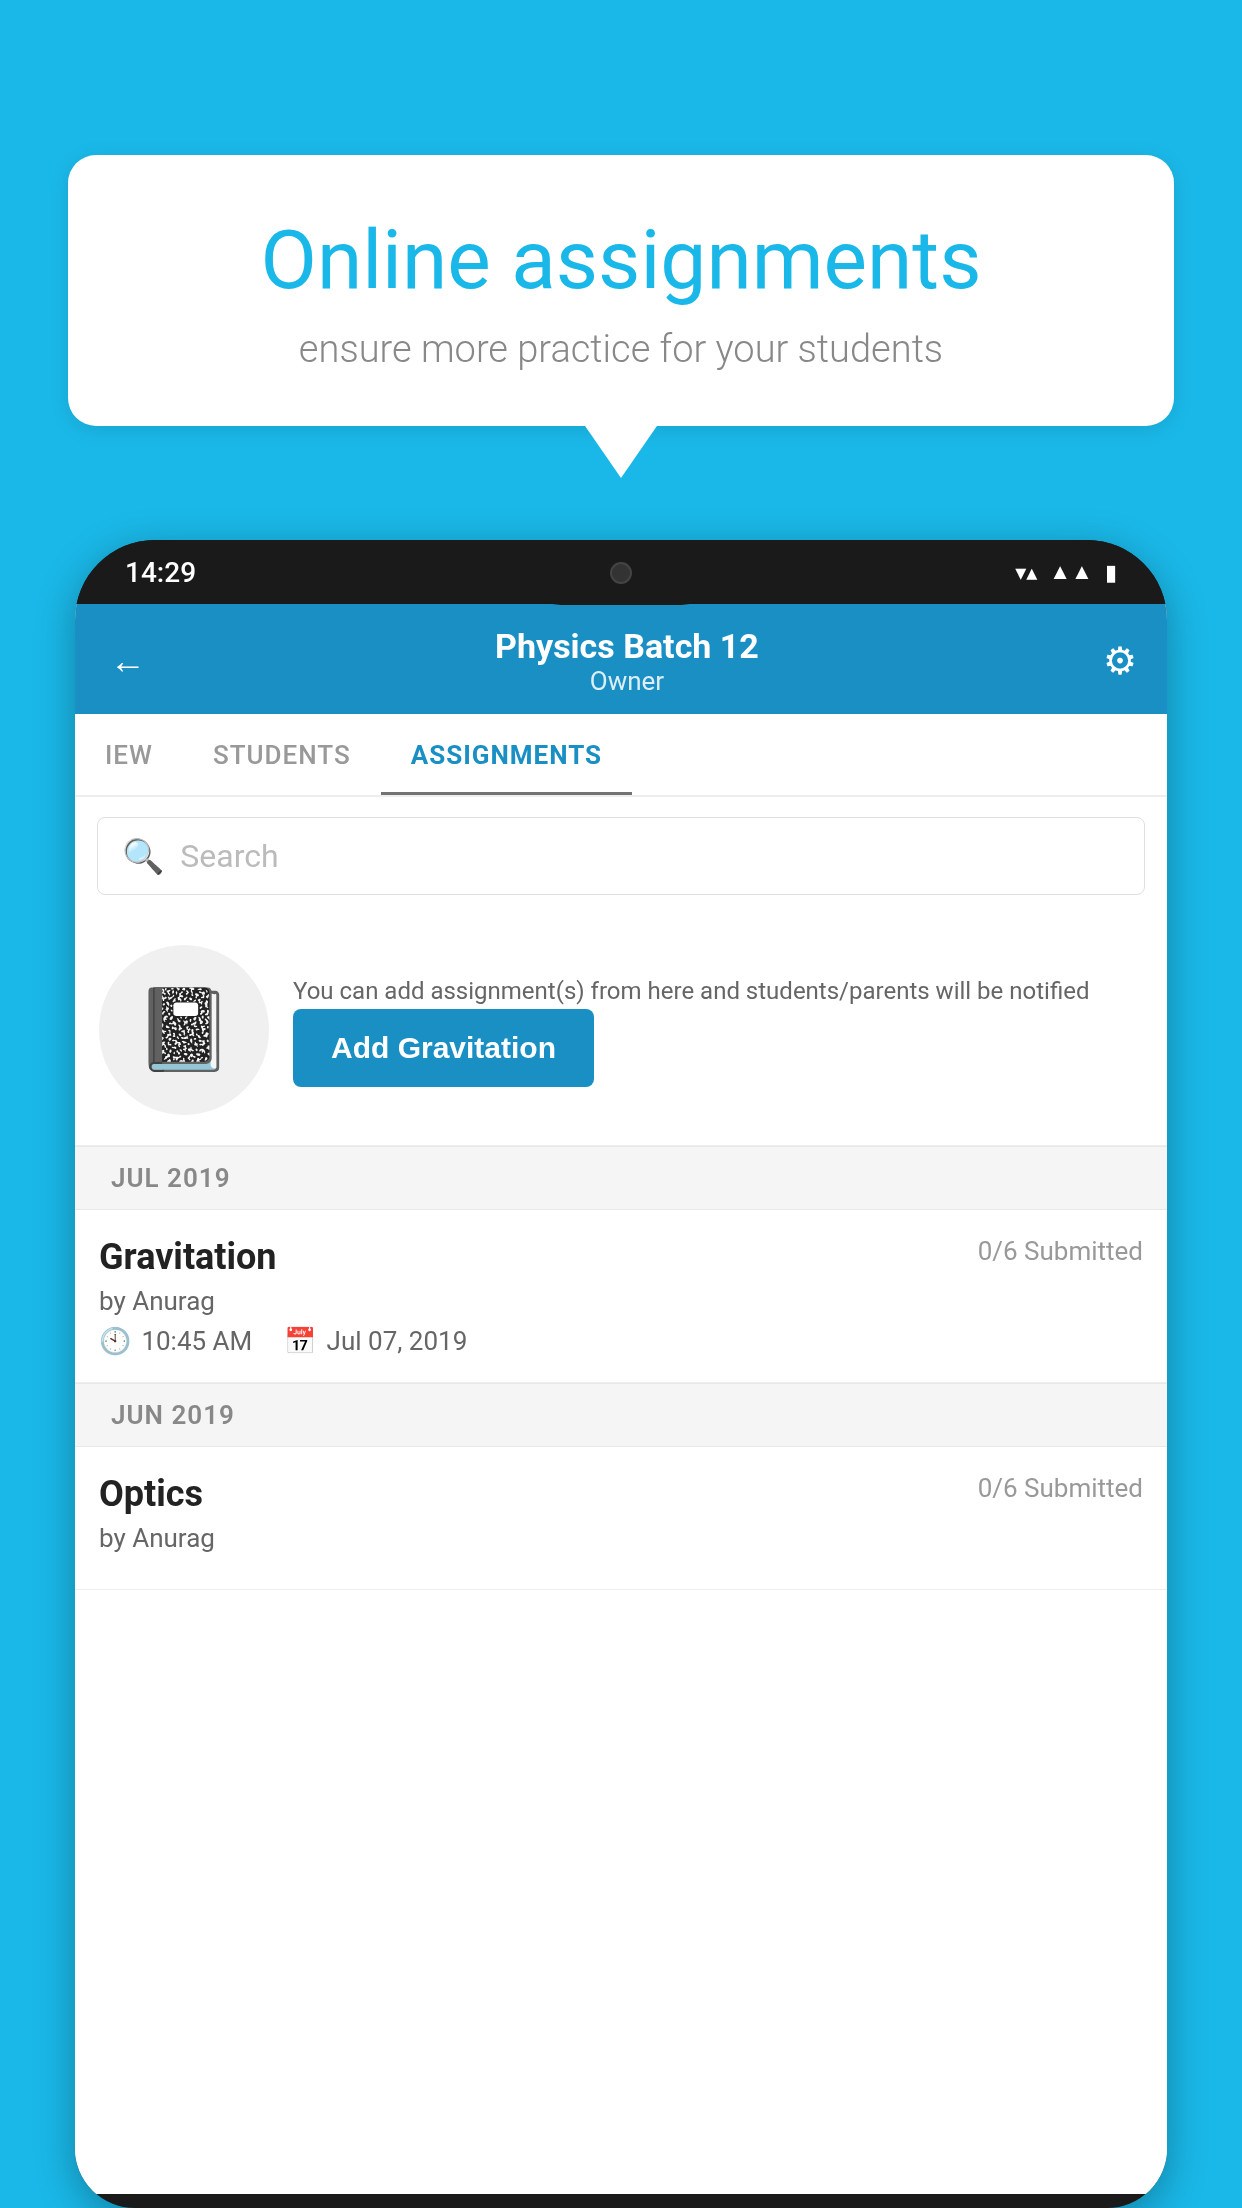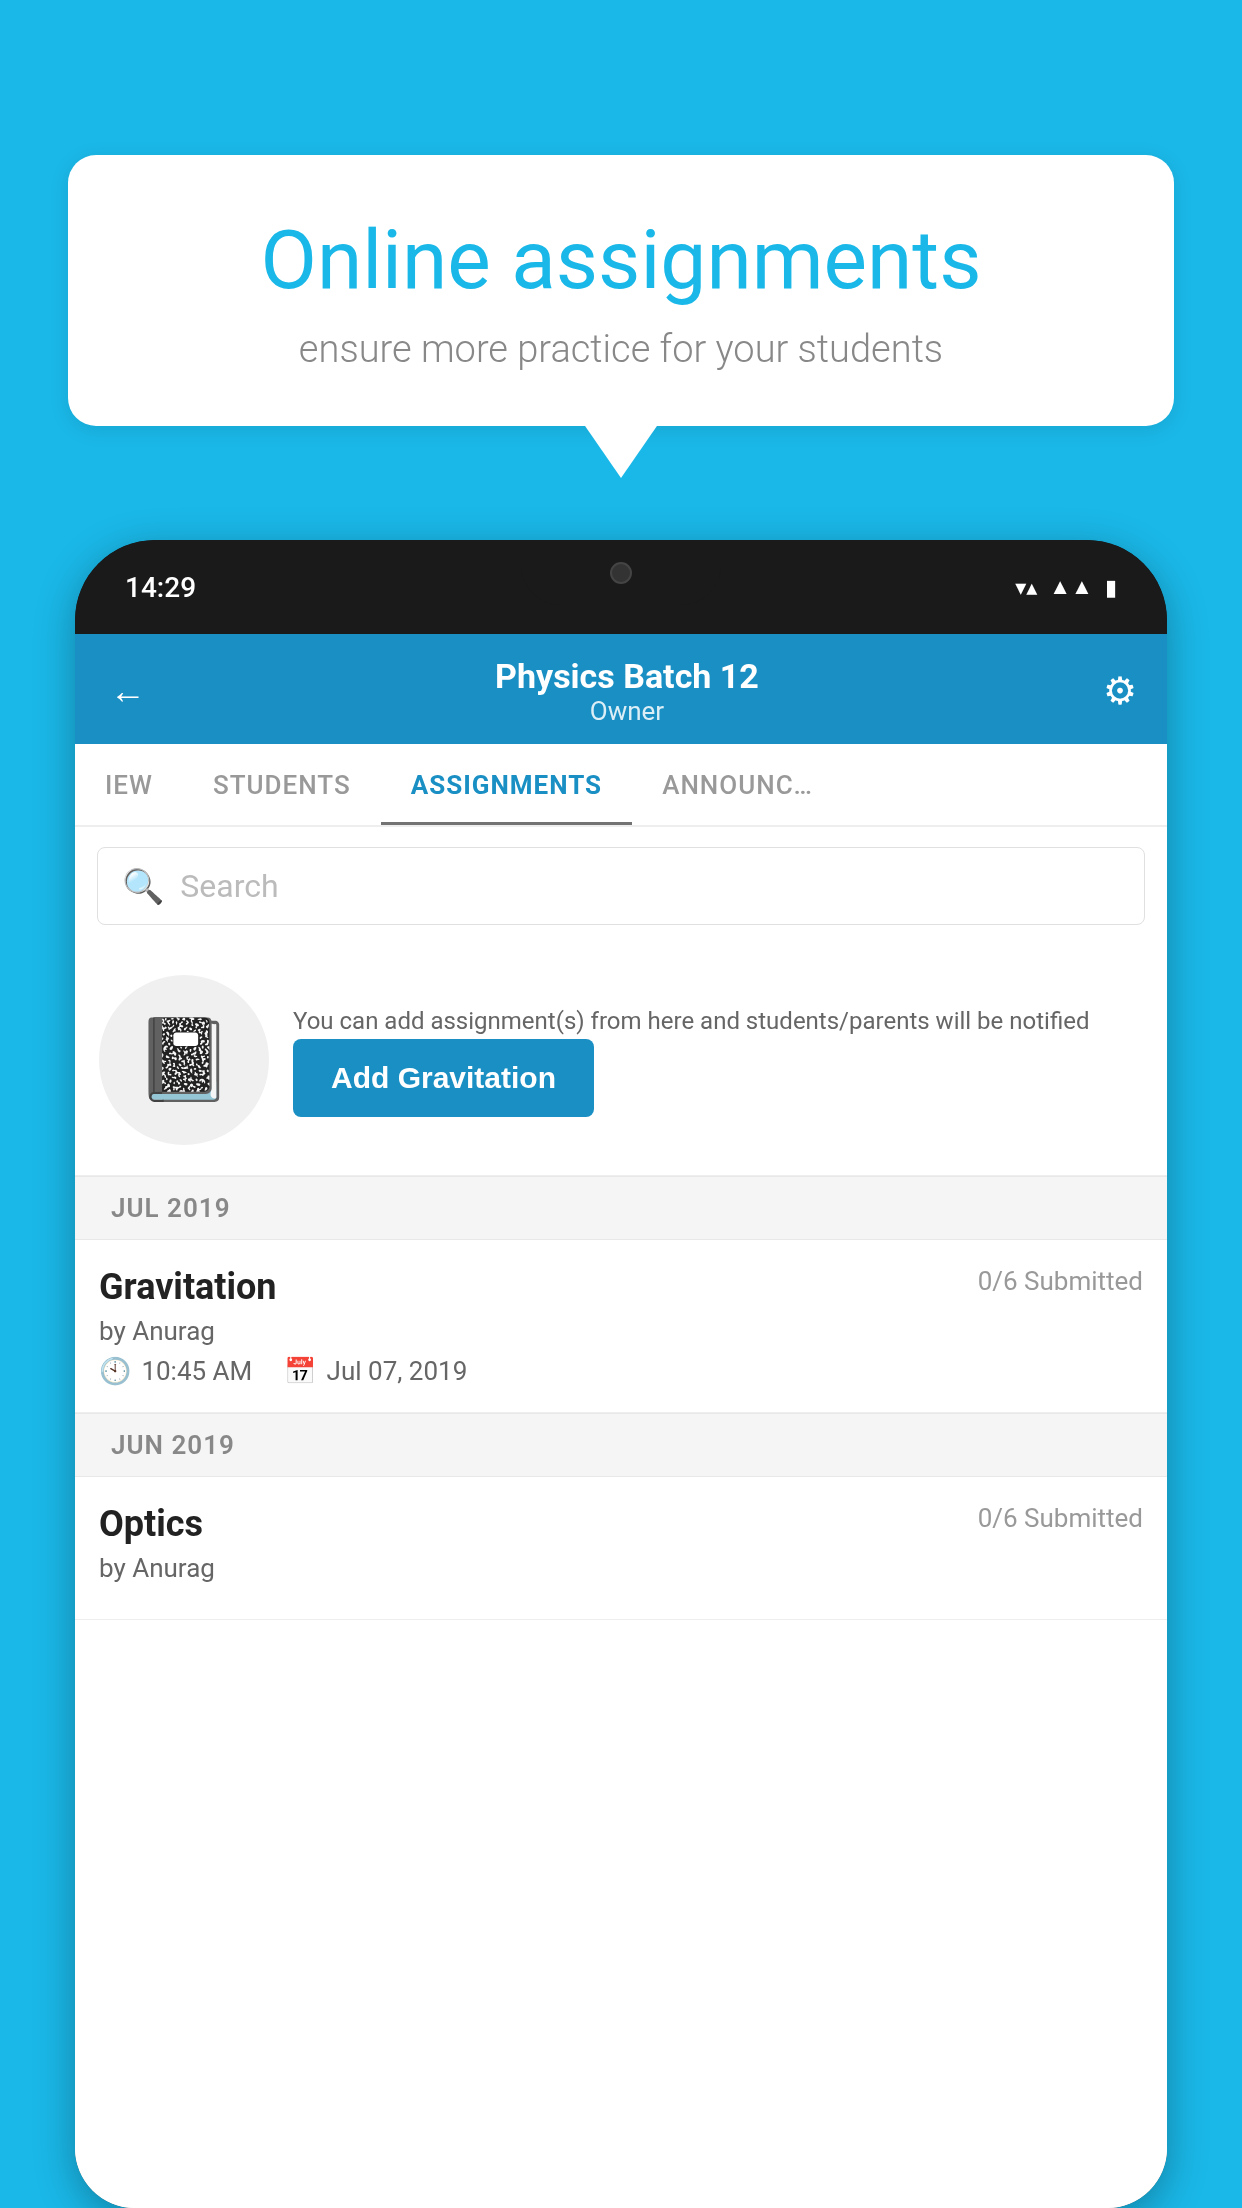--- a/index.html
+++ b/index.html
@@ -63,21 +63,21 @@
       background: #1a1a1a;
       border-radius: 80px 80px 60px 60px;
       overflow: hidden;
       box-shadow: 0 10px 40px rgba(0,0,0,0.3);
       z-index: 5;
     }
 
     
     .phone-notch-area {
       background: #1a1a1a;
-      height: 94px;
+      height: 64px;
       position: relative;
       display: flex;
       align-items: center;
       justify-content: space-between;
       padding: 0 50px;
       border-radius: 80px 80px 0 0;
     }
     .phone-time {
       color: white;
       font-size: 28px;
@@ -340,23 +340,20 @@
     <div class="tabs-container">
       <div class="tab">
         <span>IEW</span>
       </div>
       <div class="tab">
         <span>STUDENTS</span>
       </div>
       <div class="tab active">
         <span>ASSIGNMENTS</span>
       </div>
-      <div class="tab">
-        <span>ANNOUNC…</span>
-      </div>
     </div>
 
     <div class="content-area">
 
       <div class="search-container">
         <div class="search-input-wrapper">
           <span class="search-icon-svg">🔍</span>
           <span class="search-placeholder">Search</span>
         </div>
       </div>

